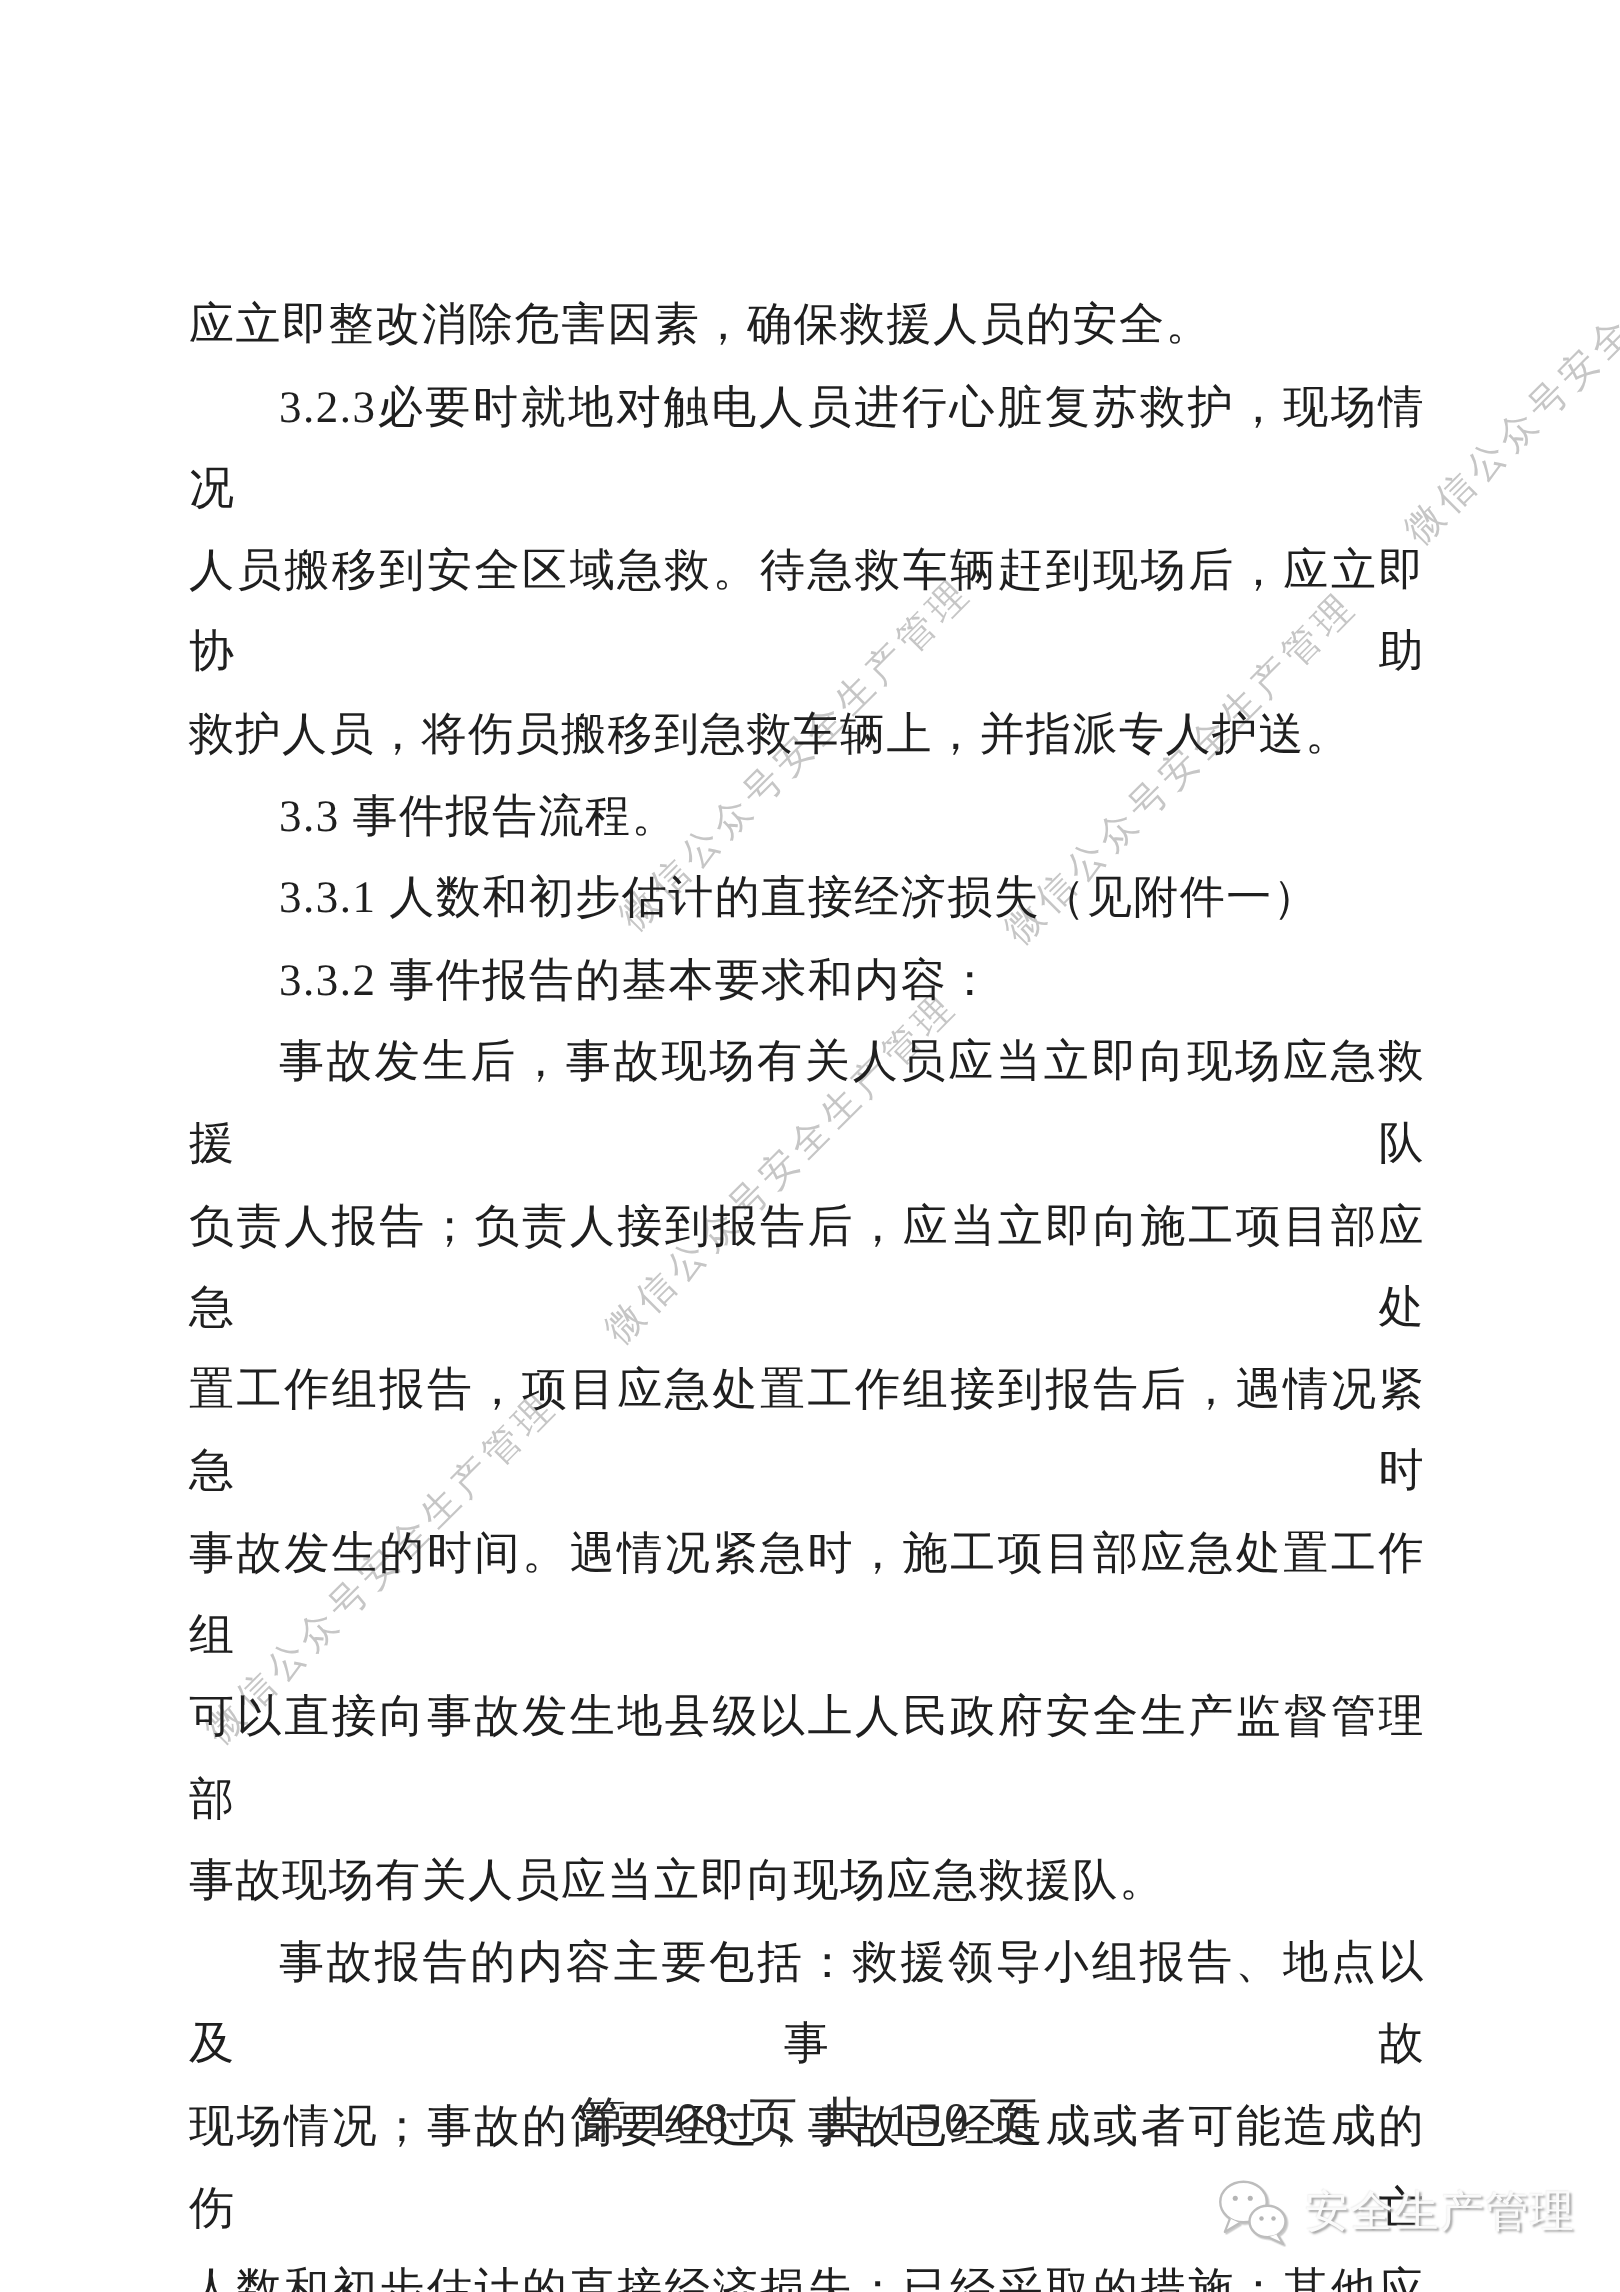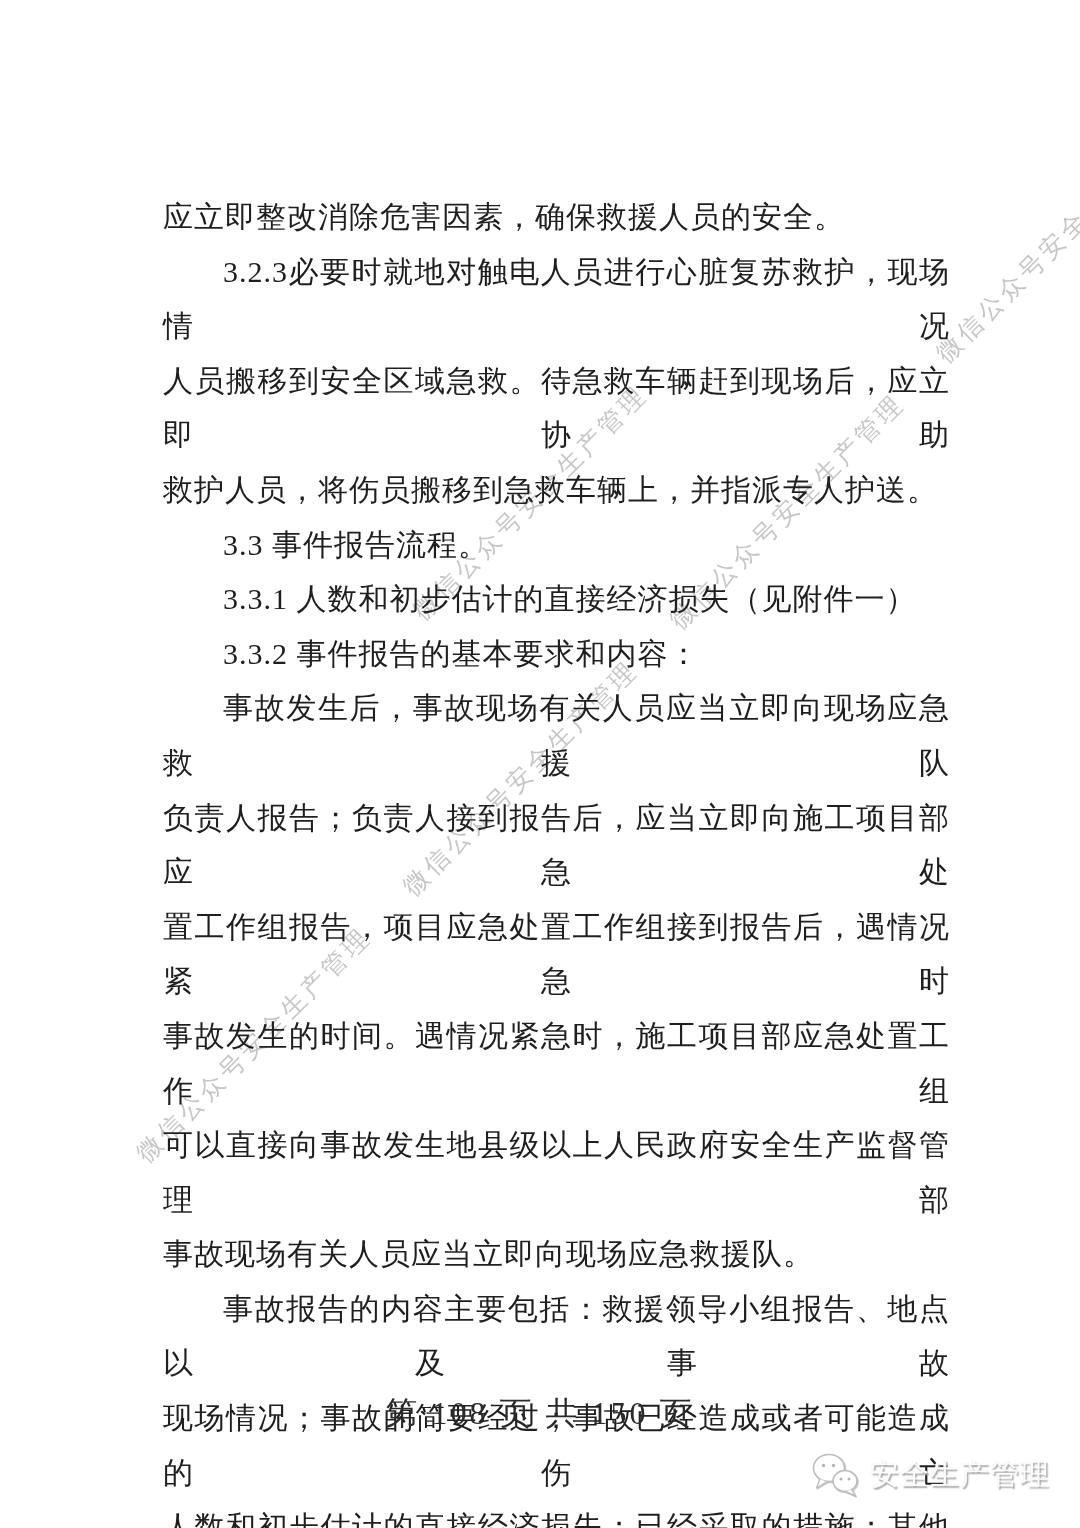--- a/index.html
+++ b/index.html
@@ -27,21 +27,21 @@
   .wm-b{left:360px;top:486px;width:340px;}
   
   .body-text{
     position:absolute;
     left:126px;top:190px;width:824px;
     font-size:30px;
     line-height:54.6px;
     letter-spacing:1px;
     color:#1f1f1f;
   }
-  .line{min-height:54.6px;margin-left:37px;}
+  .line{min-height:54.6px;}
   .line.indent{text-indent:2em;}
   .line.justify{text-align:justify;text-align-last:justify;}
   
   .page-number{
     position:absolute;
     left:0;right:0;top:1392px;
     text-align:center;
     font-size:32px;
     letter-spacing:3px;
     color:#2a2a2a;

